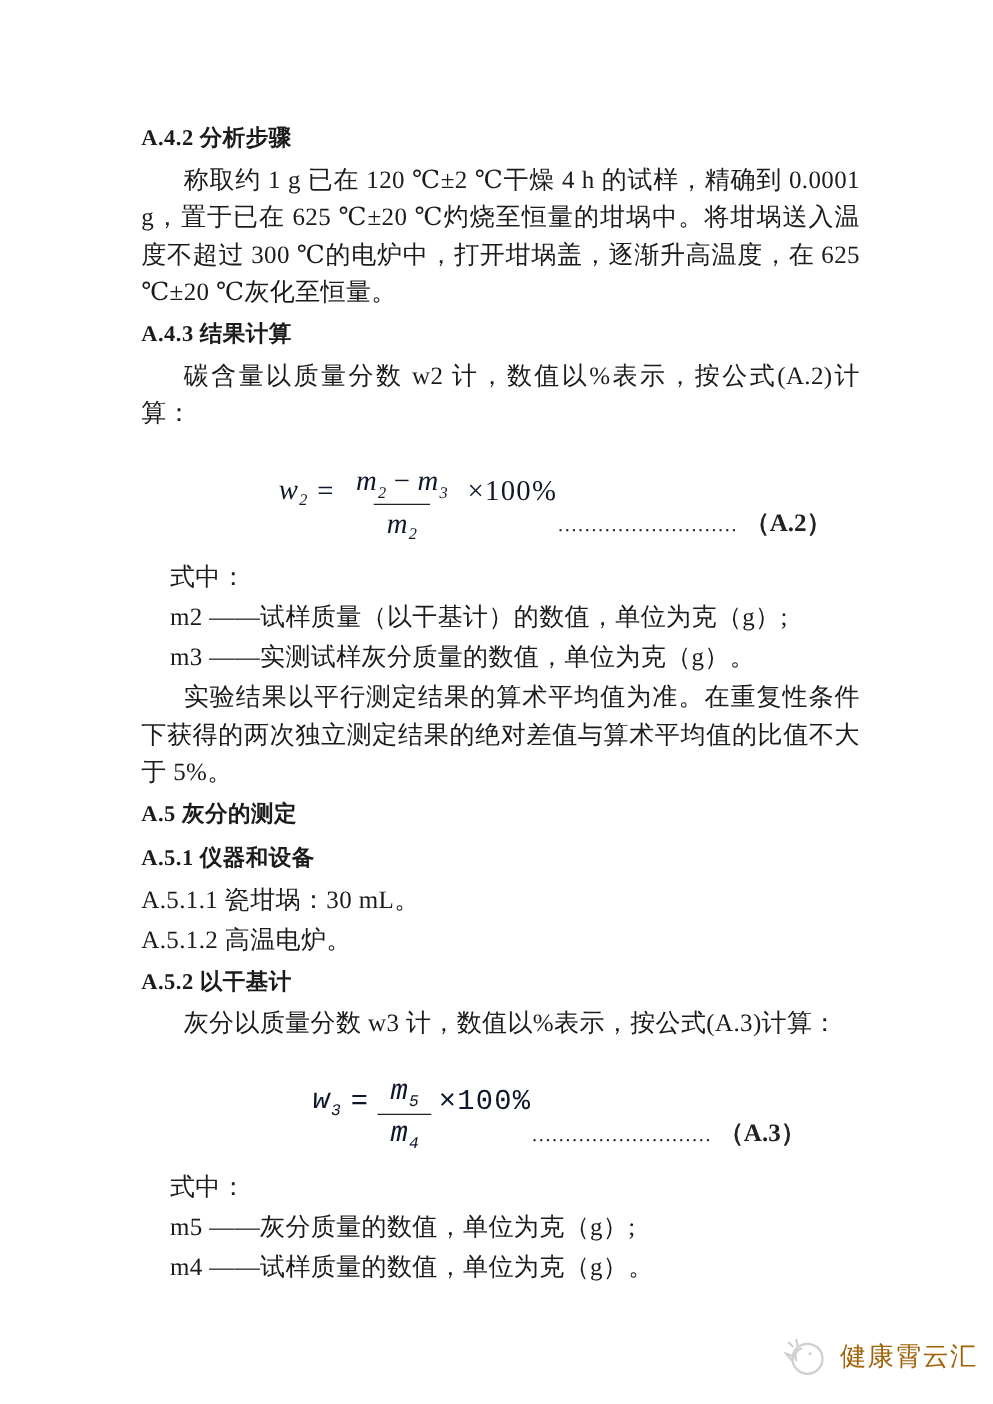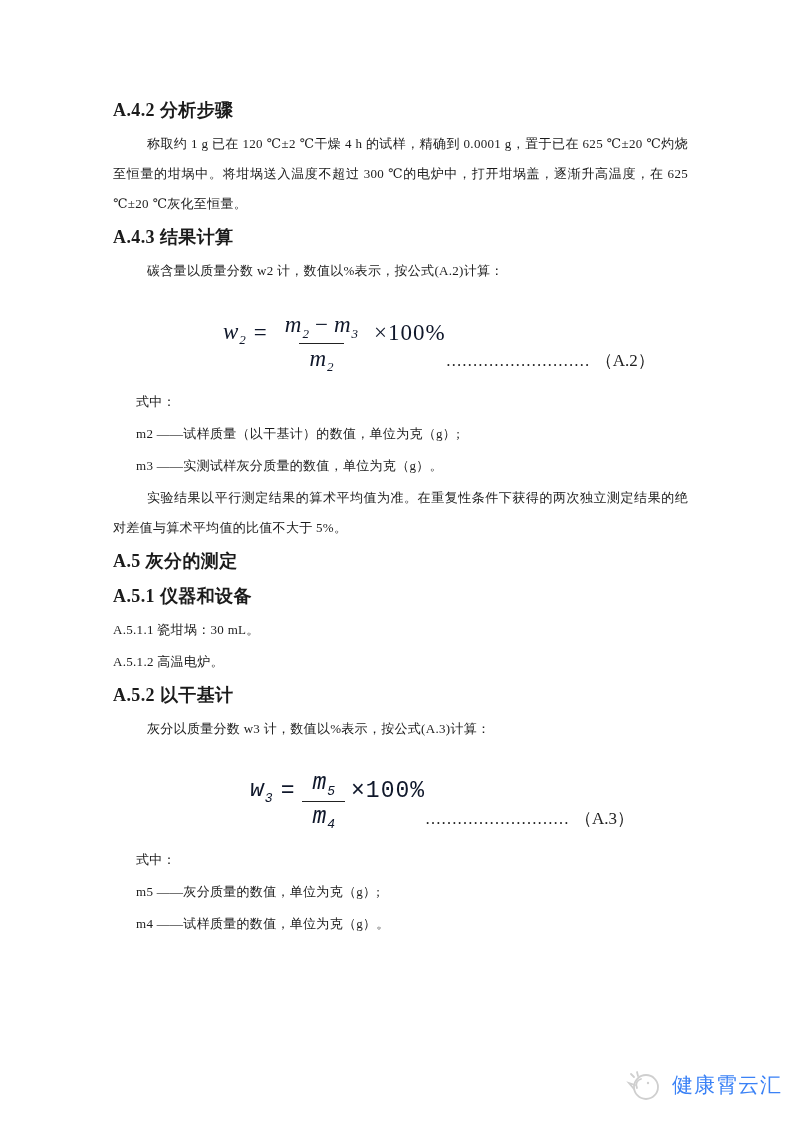--- a/index.html
+++ b/index.html
@@ -18,21 +18,21 @@
     display:flex;flex-direction:column;
   }
   .h{
     font-size:18px;line-height:22px;
     font-weight:bold;
     letter-spacing:0.4px;
     margin:5px 0 8px;
   }
   .h.first{margin-top:0;}
   .p{
-    font-size:13px;line-height:30px;
+    font-size:20px;line-height:30px;
     letter-spacing:0.3px;
     text-align:justify;
     margin:0 0 2px;
   }
   .indent2{text-indent:34px;}
   .indent1{text-indent:23px;}
   .formula-block{margin:4px 0 14px;}
   .formula-row{display:flex;align-items:flex-end;}
   .formula{
     display:inline-flex;align-items:center;
@@ -47,26 +47,26 @@
   .frac .fop{margin:0 6px;font-style:normal;}
   .fmul{font-style:normal;margin-left:6px;letter-spacing:1px;}
   .dots-wrap{
     margin-left:auto;
     display:flex;align-items:baseline;
     font-size:16px;line-height:20px;color:#222;
     padding-bottom:2px;white-space:nowrap;
   }
   .dots-a2{margin-right:58px;}
   .dots-a3{margin-right:84px;}
-  .flabel{font-size:17px;margin-left:6px;}
+  .flabel{font-size:20px;margin-left:6px;font-weight:bold;}
   .footer{
     position:absolute;
     right:12px;bottom:21px;
     display:flex;align-items:center;gap:7px;
-    color:#3b82f6;
+    color:#a16207;
     font-family:"Liberation Sans","DejaVu Sans",sans-serif;
     font-size:21px;letter-spacing:1px;
   }
   .logo{width:44px;height:34px;flex:0 0 auto;}
 </style>
 </head>
 <body>
 
 <div class="page">
   <div class="content">

